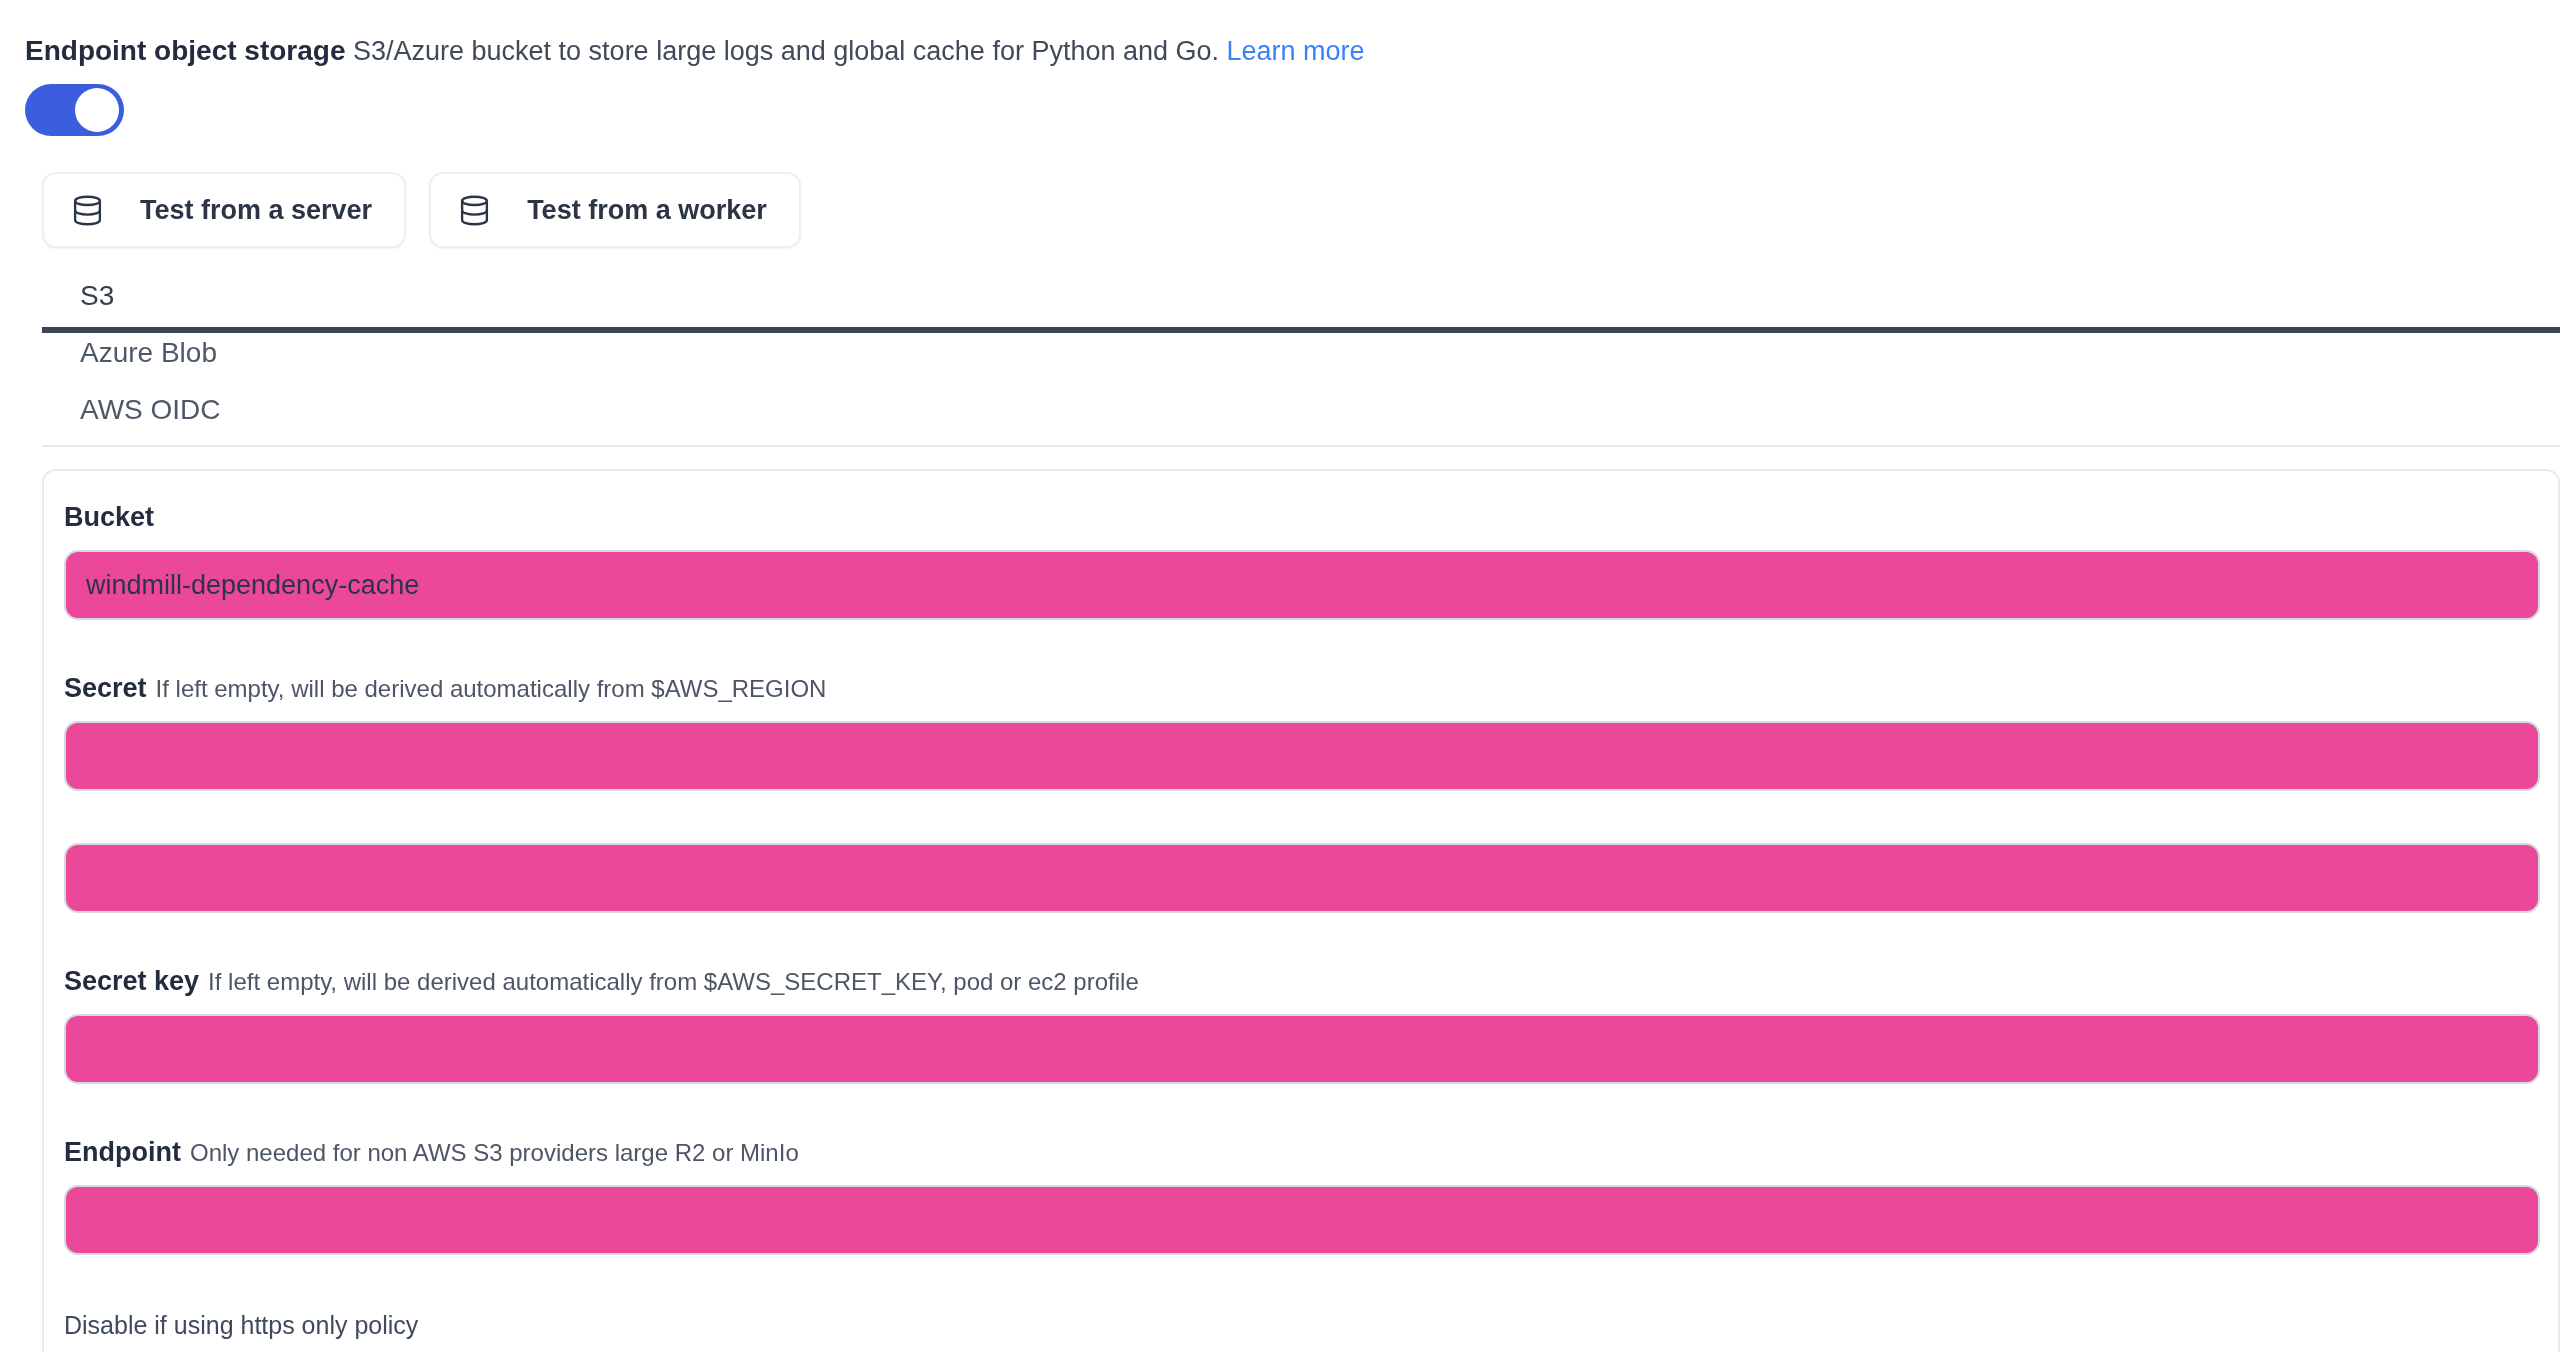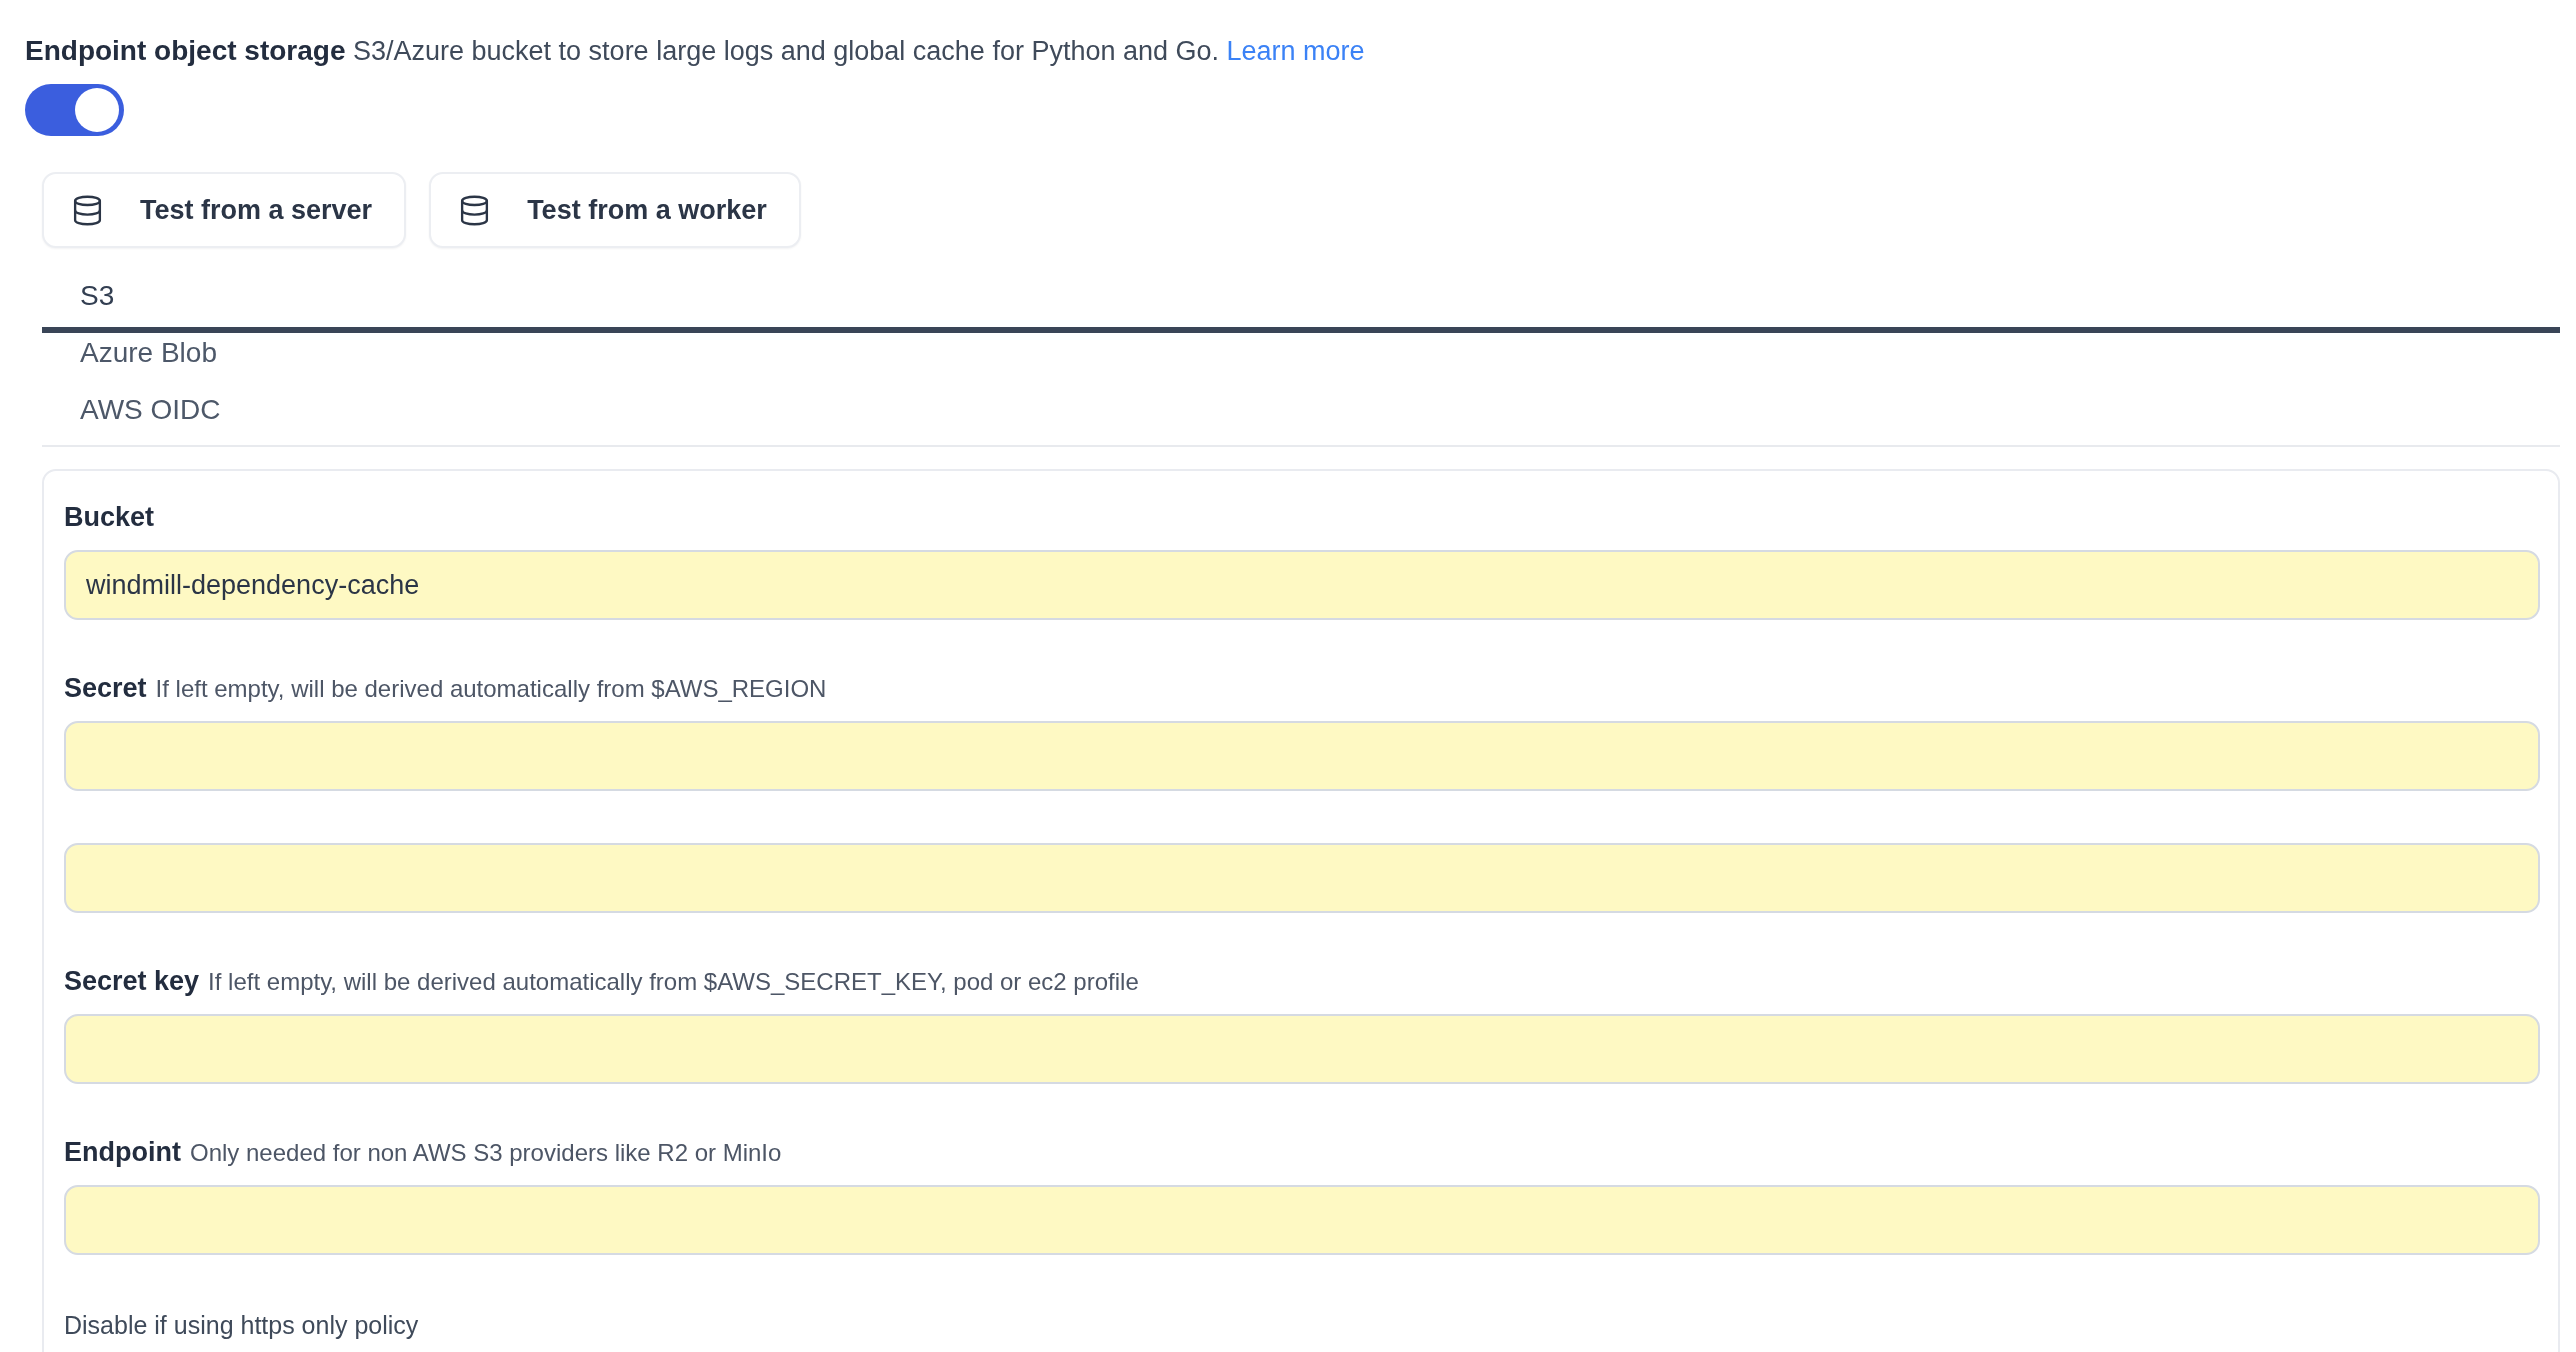--- a/index.html
+++ b/index.html
@@ -68,21 +68,21 @@
     background: #ffffff;
     border: 2px solid #e9ebf0; border-radius: 14px;
     padding: 30px 18px 24px 20px;
   }
   .group + .group { margin-top: 52px; }
   .label-row { margin-bottom: 13px; line-height: 32px; }
   .flabel { font-weight: 700; font-size: 27px; color: #232d3f; }
   .fhint { font-size: 24px; color: #4d5666; margin-left: 9px; margin-top: 18px; }
   .tinput {
     display: block; width: 100%; height: 70px;
-    background: #fef9c3;
+    background: #ec4899;
     border: 2px solid #d5dae2; border-radius: 14px;
     padding: 0 20px;
     font-family: inherit; font-size: 27px; color: #2b3546;
     outline: none;
   }
 
   
   .http-note { margin-top: 56px; font-size: 25px; color: #3f4a5a; }
   .http-row { margin-top: 16px; display: flex; align-items: center; gap: 27px; }
   .http-label { font-size: 28px; font-weight: 700; color: #232d3f; }
@@ -157,21 +157,21 @@
 
       <div class="group">
         <div class="label-row">
           <span class="flabel">Secret key</span><span class="fhint">If left empty, will be derived automatically from $AWS_SECRET_KEY, pod or ec2 profile</span>
         </div>
         <input class="tinput" type="text" value="" style="">
       </div>
 
       <div class="group">
         <div class="label-row">
-          <span class="flabel">Endpoint</span><span class="fhint">Only needed for non AWS S3 providers like R2 or MinIo</span>
+          <span class="flabel">Endpoint</span><span class="fhint">Only needed for non AWS S3 providers large R2 or MinIo</span>
         </div>
         <input class="tinput" type="text" value="" style="">
       </div>
 
       <div class="http-note">Disable if using https only policy</div>
       <div class="http-row">
         <div class="toggle on">
           <span class="knob"></span>
         </div>
         <span class="http-label">Allow http</span>

